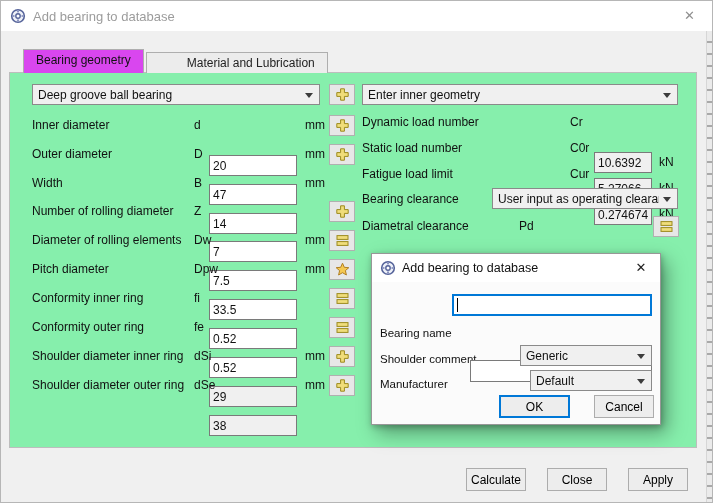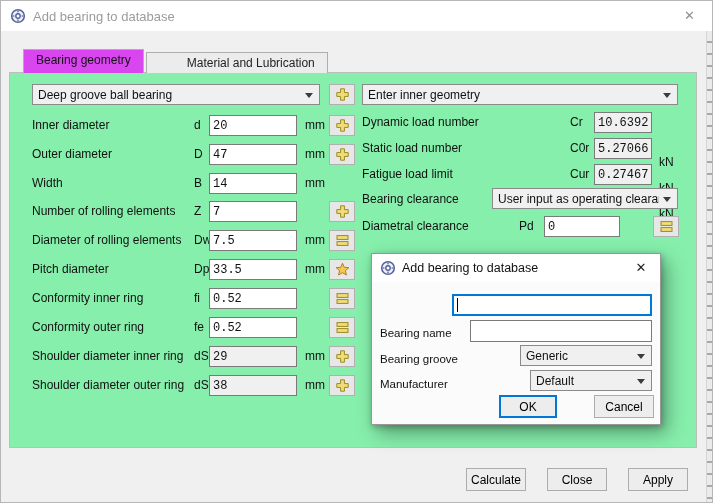--- a/index.html
+++ b/index.html
@@ -11,21 +11,21 @@
   
   .tabs{position:absolute;left:22px;top:49px;height:23px;display:flex;align-items:flex-end;z-index:3;}
   .tab{box-sizing:border-box;padding:3px 12px 4px 12px;border:1px solid #aeaeae;border-bottom:none;white-space:nowrap;}
   .tab.active{background:#d946ef;height:24px;z-index:4;}
   .tab.inactive{background:#ececec;height:21px;margin-left:2px;color:#222;padding-left:40px;}
   .tabpage{position:absolute;left:8px;top:71px;width:688px;height:376px;background:#86efac;border:1px solid #bdbdbd;box-sizing:border-box;z-index:1;}
   
   .combo{position:absolute;box-sizing:border-box;height:21px;background:#f0f0f0;border:1px solid #8a8a8a;display:flex;align-items:center;padding:0 18px 0 5px;}
   .combo .ctext{white-space:nowrap;overflow:hidden;}
   .combo .arrow{position:absolute;right:6px;top:8px;width:0;height:0;border-left:4px solid transparent;border-right:4px solid transparent;border-top:5px solid #3c3c3c;}
-  .fld{position:absolute;box-sizing:border-box;height:21px;border:1px solid #7a7a7a;background:#ffffff;font-family:Liberation Mono, monospace;font-size:12px;padding:0 3px;color:#111;}
+  .fld{position:absolute;box-sizing:border-box;height:21px;border:1px solid #7a7a7a;background:#ffffff;font-family:Liberation Sans, sans-serif;font-size:12px;padding:0 3px;color:#111;margin-top:40px;}
   .fld.ro{background:#f0f0f0;}
   .ibtn{position:absolute;box-sizing:border-box;width:26px;height:21px;background:#e7e7e7;border:1px solid #b0b0b0;padding:0;display:flex;align-items:center;justify-content:center;}
   .ico{width:15px;height:15px;display:block;}
   .lab,.sym,.unit{position:absolute;top:3px;white-space:nowrap;}
   
   .lrow{position:absolute;left:22px;width:340px;height:21px;}
   .lrow .lab{left:0;}
   .lrow .sym{left:162px;}
   .lrow .fld{left:177px;width:88px;top:0;}
   .lrow .unit{left:273px;}
@@ -129,21 +129,21 @@
           </svg>
         </button>
     </div>
     <div class="lrow" style="top:100px">
       <span class="lab">Width</span>
       <span class="sym">B</span>
       <input class="fld" value="14" style="">
       <span class="unit">mm</span>
     </div>
     <div class="lrow" style="top:128px">
-      <span class="lab">Number of rolling elements</span>
+      <span class="lab">Number of rolling diameter</span>
       <span class="sym">Z</span>
       <input class="fld" value="7" style="">
       <span class="unit"></span>
       <button class="ibtn">
           <svg class="ico" viewBox="0 0 15 15">
             <use href="#ico-plus"></use>
           </svg>
         </button>
     </div>
     <div class="lrow" style="top:157px">
@@ -271,36 +271,36 @@
       <span class="mclose">✕</span>
     </div>
 
     <div class="mrow" style="top:40px">
       <span class="lab">Bearing name</span>
       <div class="txtbox focus" style="left:72px;top:0;width:200px;">
         <span class="caret"></span>
       </div>
     </div>
     <div class="mrow" style="top:66px">
-      <span class="lab">Bearing groove</span>
+      <span class="lab">Shoulder comment</span>
       <input class="fld" style="left: 90px; top: 0px; width: 182px; height: 22px;" value="">
     </div>
     <div class="mrow" style="top:91px">
       <span class="lab">Manufacturer</span>
       <div class="combo mcombo" style="left:140px;width:132px;">
         <span class="ctext">Generic</span>
         <span class="arrow"></span>
       </div>
     </div>
     <div class="mrow" style="top:116px">
       <div class="combo mcombo" style="left:150px;width:122px;">
         <span class="ctext">Default</span>
         <span class="arrow"></span>
       </div>
     </div>
 
-    <button class="btn okbtn" style="left:127px;top:141px;width:58px;">OK</button>
+    <button class="btn okbtn" style="left:127px;top:141px;width:71px;">OK</button>
     <button class="btn" style="left:222px;top:141px;width:60px;">Cancel</button>
   </div>
 
   <div class="edgestrip"></div>
 
 </div>
 
 </body></html>

